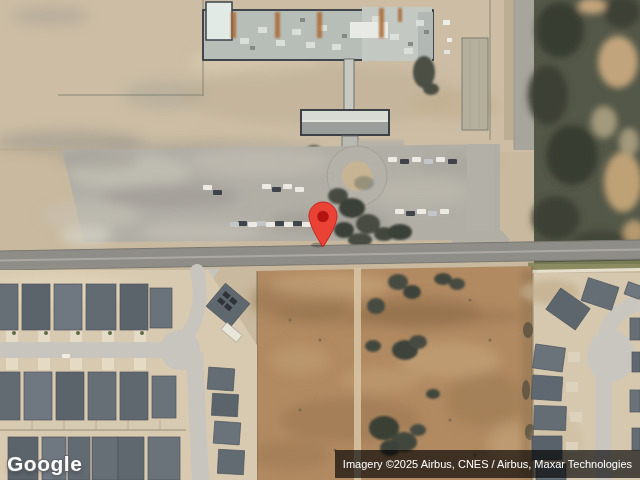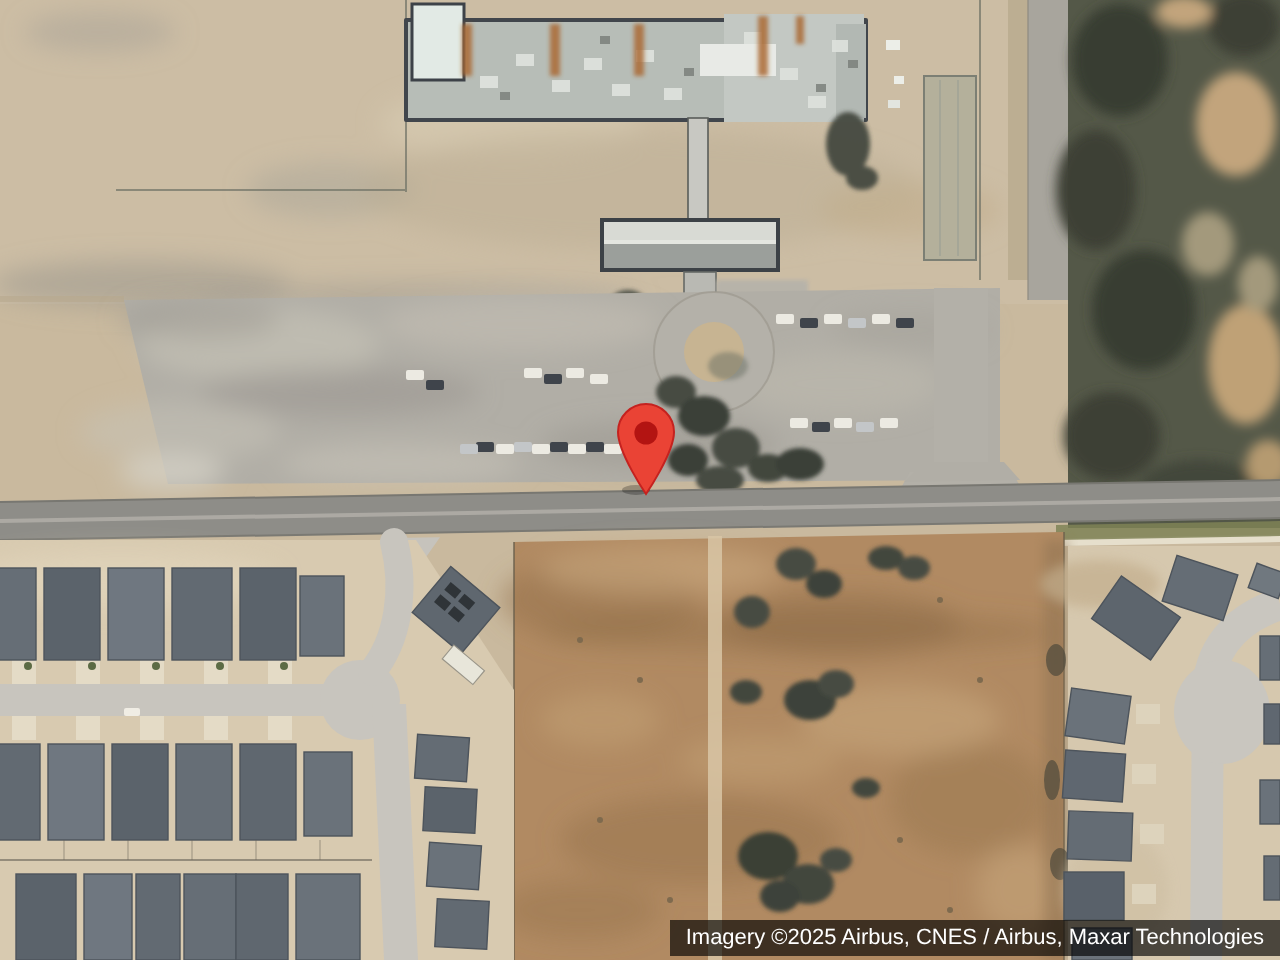--- a/index.html
+++ b/index.html
@@ -14,21 +14,21 @@
   .google-logo{
     position:absolute;left:7px;bottom:4px;
     font-size:21px;font-weight:bold;letter-spacing:0.5px;
     color:var(--logo_color,#fff);
     text-shadow:-1px -1px 0 rgba(95,99,104,.75),1px -1px 0 rgba(95,99,104,.75),
                 -1px 1px 0 rgba(95,99,104,.75),1px 1px 0 rgba(95,99,104,.75),
                 0 2px 4px rgba(0,0,0,.35);
     user-select:none;cursor:pointer;
   }
   .attribution-bar{
-    position:absolute;right:0;bottom:2px;height:18px;
+    position:absolute;right:0;bottom:2px;height:28px;
     background:var(--attribution_bg,rgba(0,0,0,.65));
     display:flex;align-items:center;padding:0 8px;
   }
   .attribution-bar span{
     color:var(--attribution_text,#fff);font-size:11px;line-height:16px;white-space:nowrap;
   }
 </style>
 </head>
 <body>
 
@@ -405,19 +405,20 @@
         </g>
       </g>
     </svg>
 
     <svg class="pin-svg" viewBox="0 0 32 47" xmlns="http://www.w3.org/2000/svg">
       <ellipse cx="11" cy="44" rx="7" ry="2.5" fill="#000" opacity=".25"></ellipse>
       <path d="M16,1 C8.3,1 2,7.3 2,15 C2,25.5 16,46 16,46 C16,46 30,25.5 30,15 C30,7.3 23.7,1 16,1 Z" fill="var(--marker_body,#EA4335)" stroke="var(--marker_stroke,#C5221F)" stroke-width="1"></path>
       <circle cx="16" cy="15.5" r="5.8" fill="var(--marker_dot,#B31412)"></circle>
     </svg>
 
+    <div class="google-logo">Google</div>
 
     <div class="attribution-bar">
       <span>Imagery ©2025 Airbus, CNES / Airbus, Maxar Technologies</span>
     </div>
 
   </div>
 </div>
 
 </body></html>

